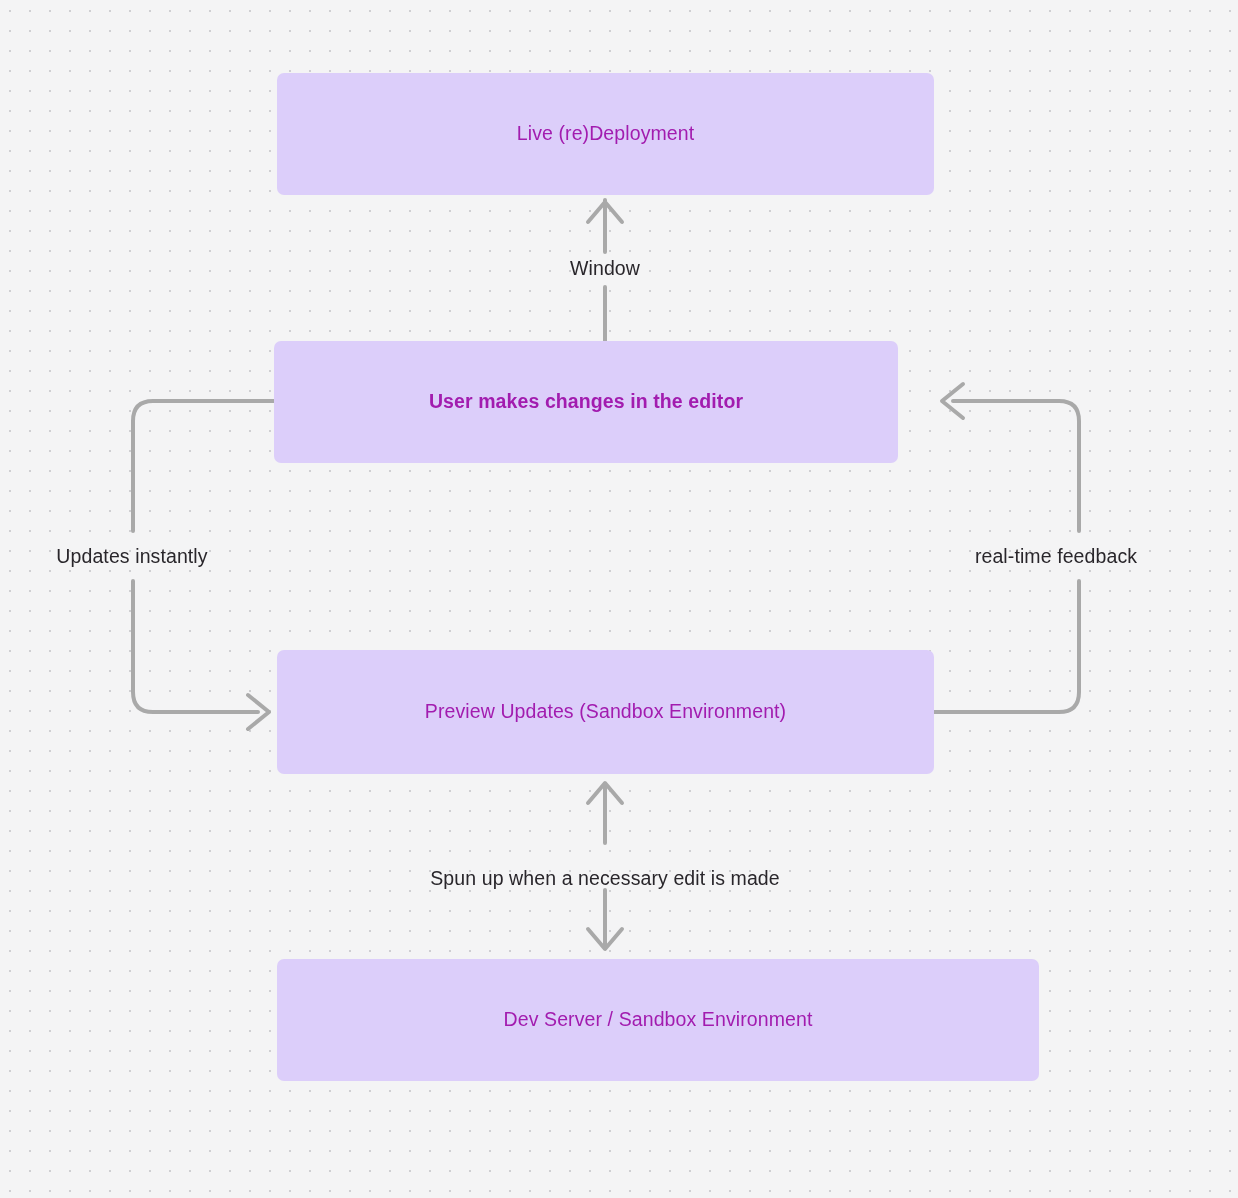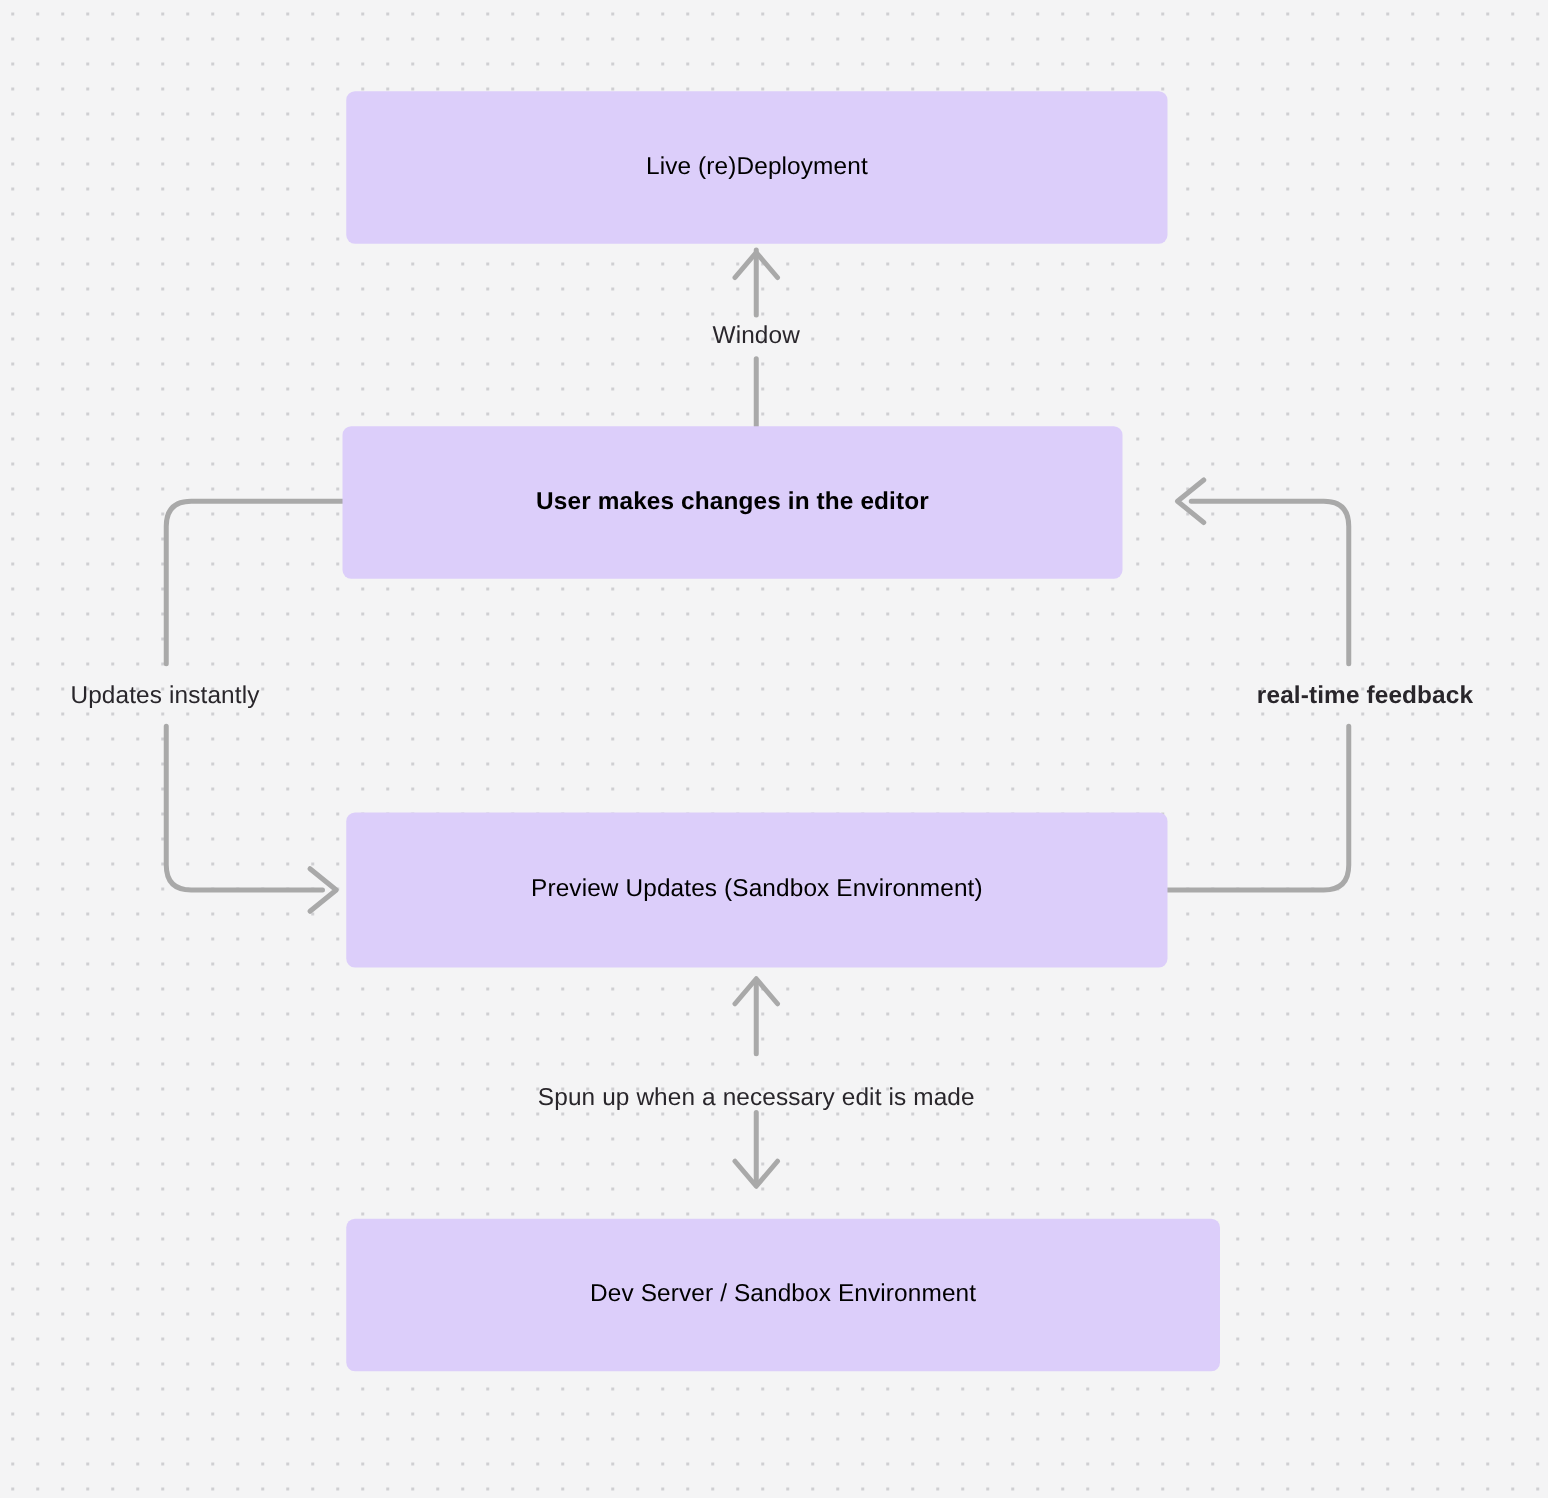--- a/index.html
+++ b/index.html
@@ -36,21 +36,21 @@
 
   .node {
     position: absolute;
     box-sizing: border-box;
     background-color: #dccefa;
     border-radius: 7px;
     display: flex;
     align-items: center;
     justify-content: center;
     text-align: center;
-    color: #000000;
+    color: #a21caf;
     font-size: 19.5px;
     letter-spacing: 0.1px;
     line-height: 1.3;
     padding: 6px 18px;
   }
 
   .edge-label {
     position: absolute;
     color: #29262b;
     font-size: 19.5px;
@@ -116,25 +116,25 @@
   </div>
 
   <div class="node" style="left:274px; top:341px; width:624px; height:122px;font-weight:bold;">
     <span>User makes changes in the editor</span>
   </div>
 
   <div class="node" style="left:277px; top:650px; width:657px; height:124px;">
     <span>Preview Updates (Sandbox Environment)</span>
   </div>
 
-  <div class="node" style="left:277px; top:959px; width:699px; height:122px;margin-top:16px;">
+  <div class="node" style="left:277px; top:959px; width:762px; height:122px;">
     <span>Dev Server / Sandbox Environment</span>
   </div>
 
   <div class="edge-label center" style="left:605px; top:269px;">Window</div>
 
   <div class="edge-label center" style="left:132px; top:557px;">Updates instantly</div>
 
-  <div class="edge-label center" style="left:1092px; top:557px;font-weight:bold;">real-time feedback</div>
+  <div class="edge-label center" style="left:1056px; top:557px;">real-time feedback</div>
 
   <div class="edge-label center" style="left:605px; top:866px;margin-top:13px;">Spun up when a necessary edit is made</div>
 
 </div>
 
 </body></html>

